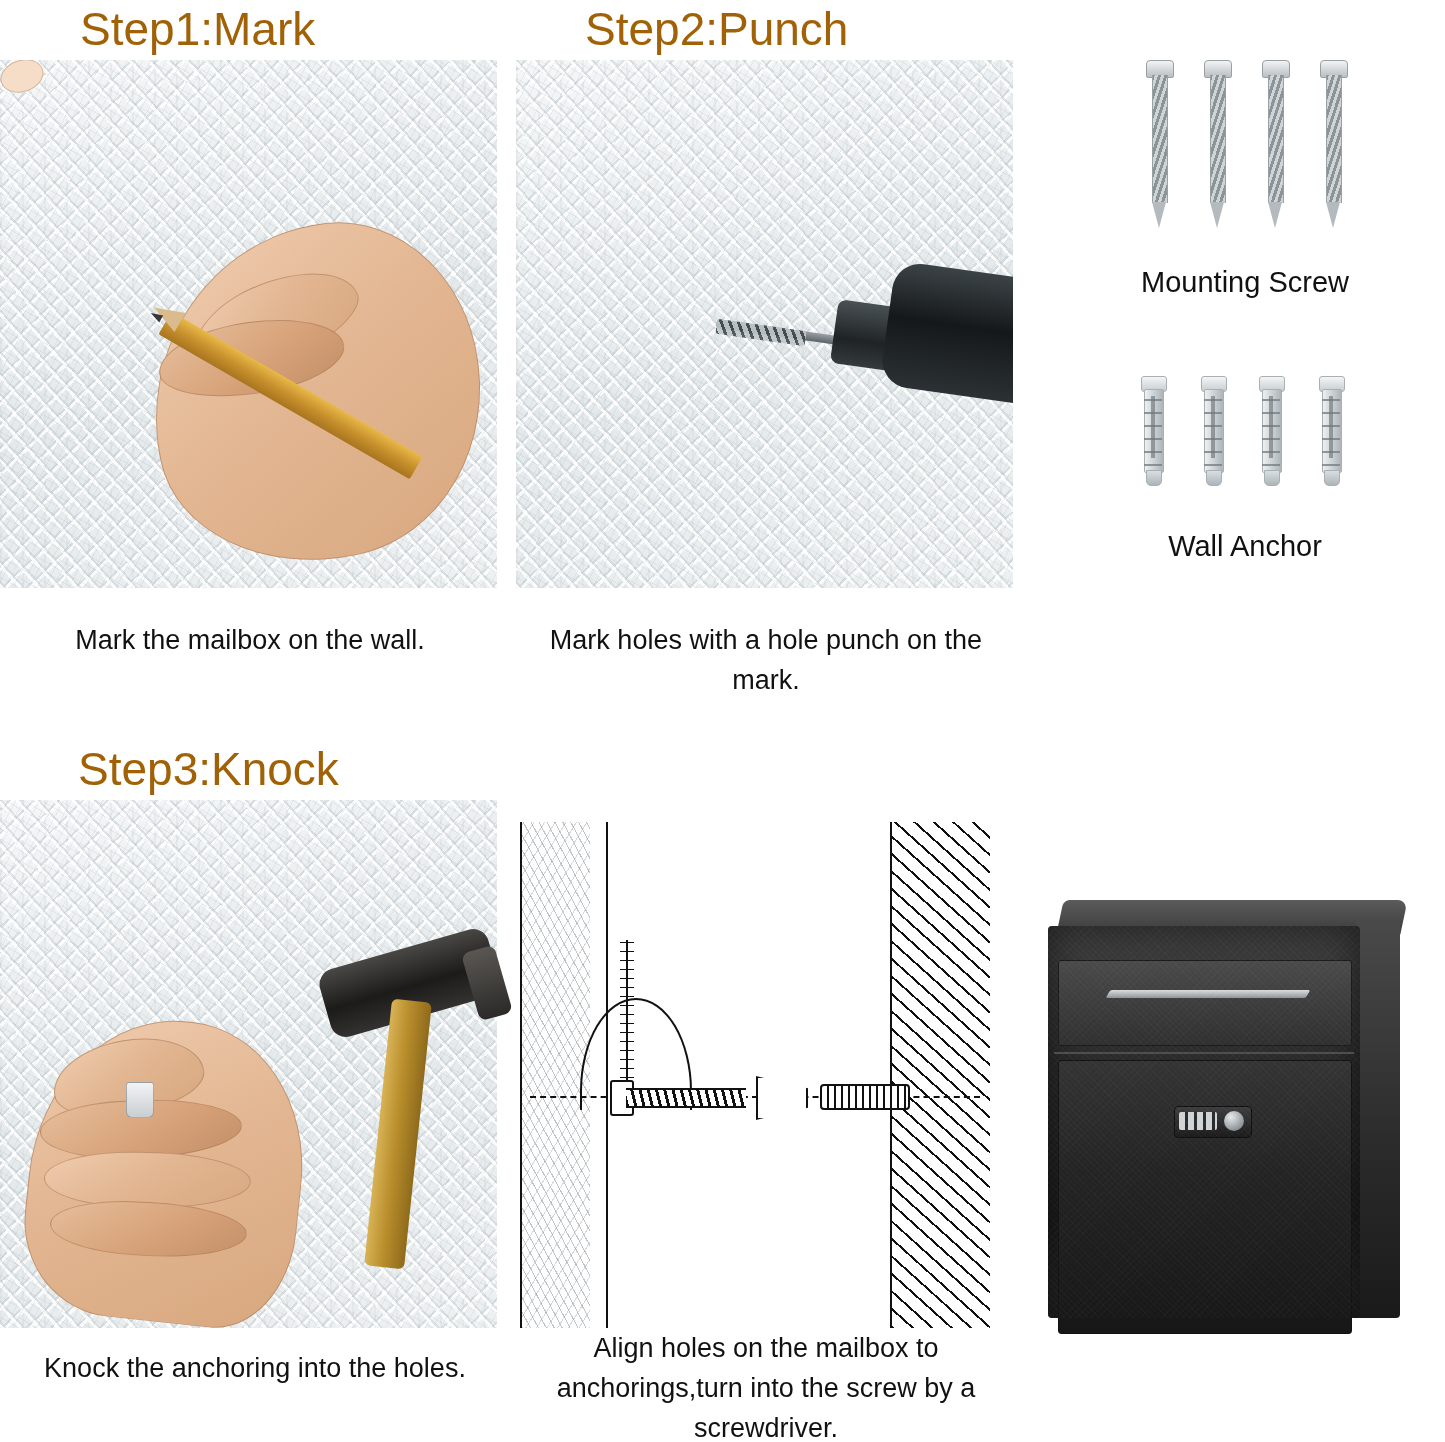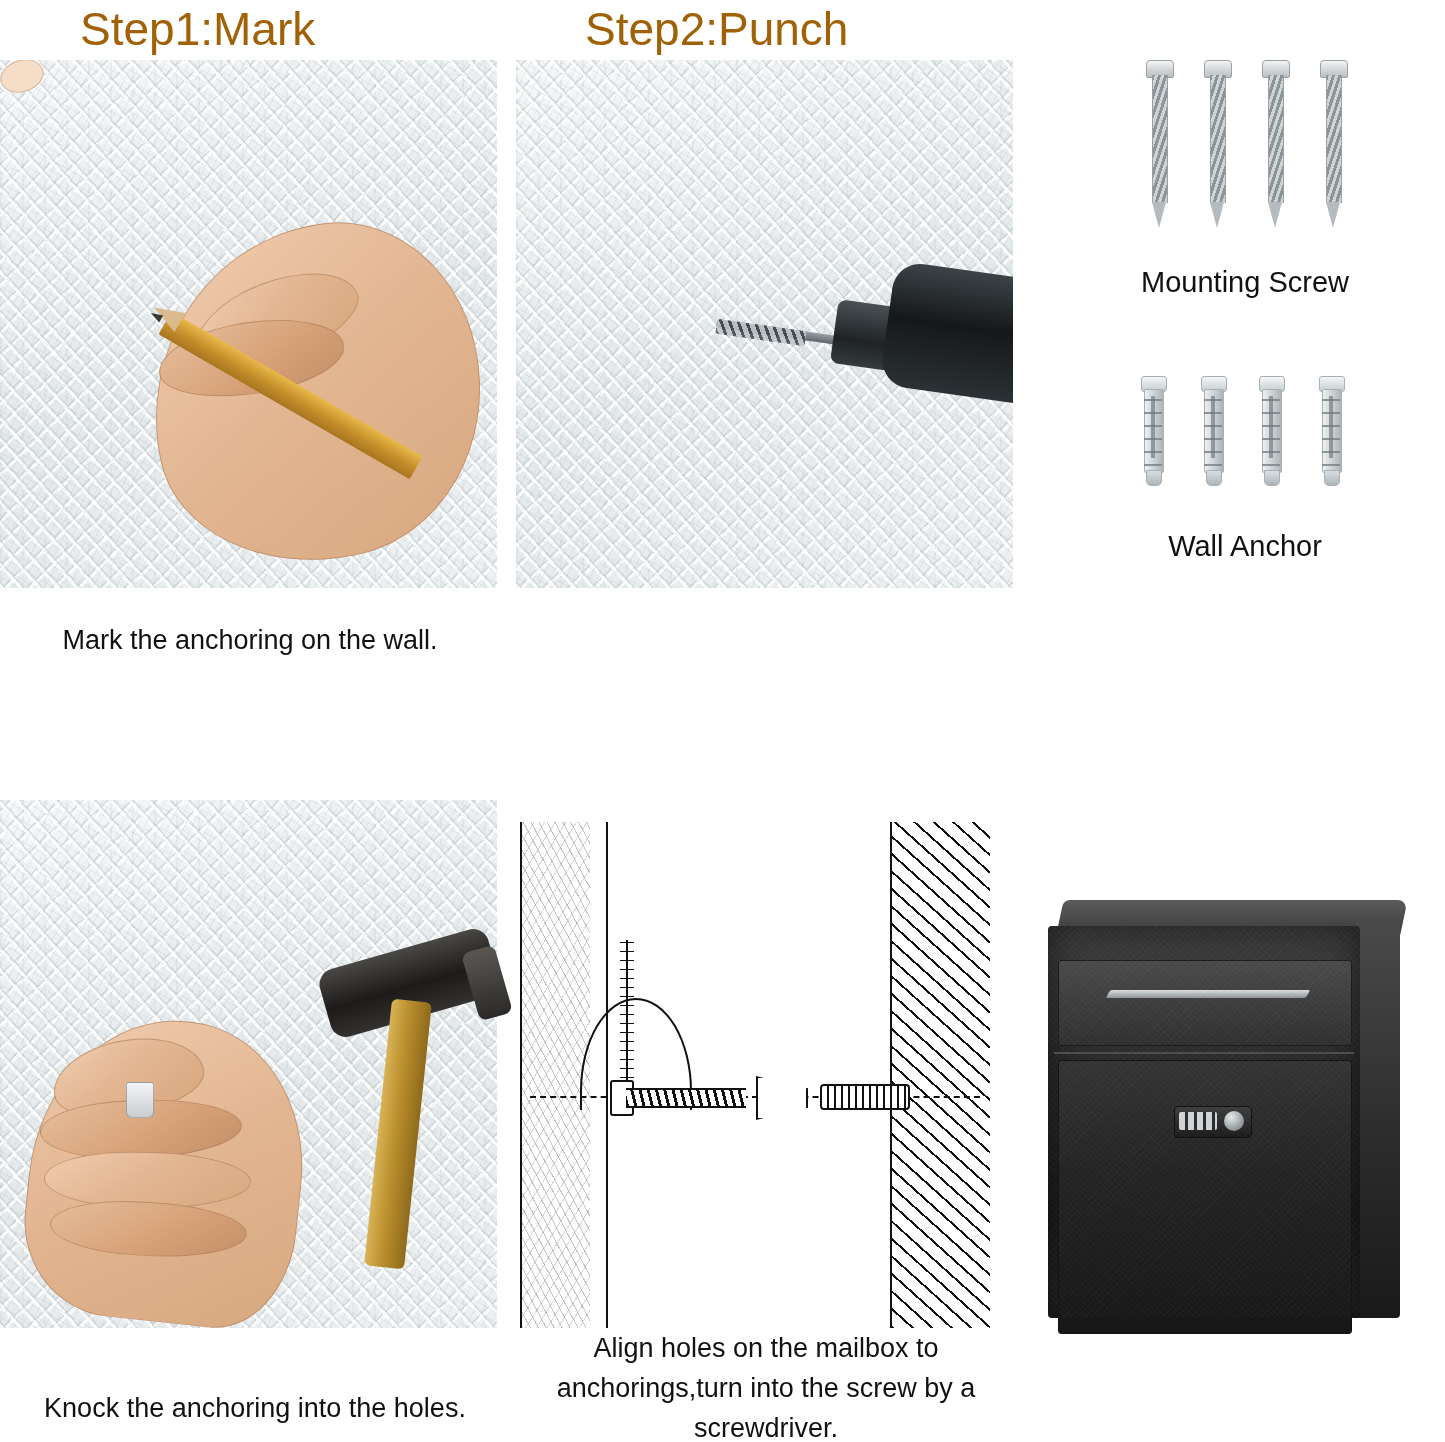--- a/index.html
+++ b/index.html
@@ -258,21 +258,21 @@
   
   .caption {
     position: absolute;
     font-size: 27px;
     color: #111111;
     line-height: 40px;
     text-align: center;
   }
   #cap-1 { left: 0px;   top: 620px;  width: 500px; }
   #cap-2 { left: 516px; top: 620px;  width: 500px; }
-  #cap-3 { left: 0px;   top: 1388px; width: 510px; }
+  #cap-3 { left: 0px;   top: 1348px; width: 510px; }
   #cap-4 { left: 516px; top: 1328px; width: 500px; }
 
   
   .part-label {
     position: absolute;
     font-size: 29px;
     color: #111111;
     text-align: center;
     white-space: nowrap;
   }
@@ -425,34 +425,36 @@
     <div class="wall"></div>
     <div class="skin" id="p1-palm"></div>
     <div class="skin" id="p1-thumb"></div>
     <div class="skin dark" id="p1-finger"></div>
     <div id="p1-nail"></div>
     <div id="p1-pencil"></div>
     <div id="p1-pencil-tip"></div>
     <div id="p1-lead"></div>
   </div>
 
-  <div class="caption" id="cap-1">Mark the anchoring on the wall.</div>
+  <div class="caption" id="cap-1">Mark the mailbox on the wall.</div>
 
   <div class="step-title nosel" id="title-2">Step2:Punch</div>
 
   <div class="panel" id="panel-2">
     <div class="wall"></div>
     <div id="p2-bit"></div>
     <div id="p2-bit-flutes"></div>
     <div id="p2-chuck"></div>
     <div id="p2-body"></div>
 
   </div>
 
-
+  <div class="caption" id="cap-2">Mark holes with a hole punch on the mark.</div>
+
+  <div class="step-title nosel" id="title-3">Step3:Knock</div>
 
   <div class="panel" id="panel-3">
     <div class="wall"></div>
   </div>
   <div class="skin" id="p3-palm"></div>
   <div class="skin" id="p3-thumb"></div>
   <div class="skin dark" id="p3-f1"></div>
   <div class="skin" id="p3-f2"></div>
   <div class="skin dark" id="p3-f3"></div>
   <div id="p3-anchor"></div>

